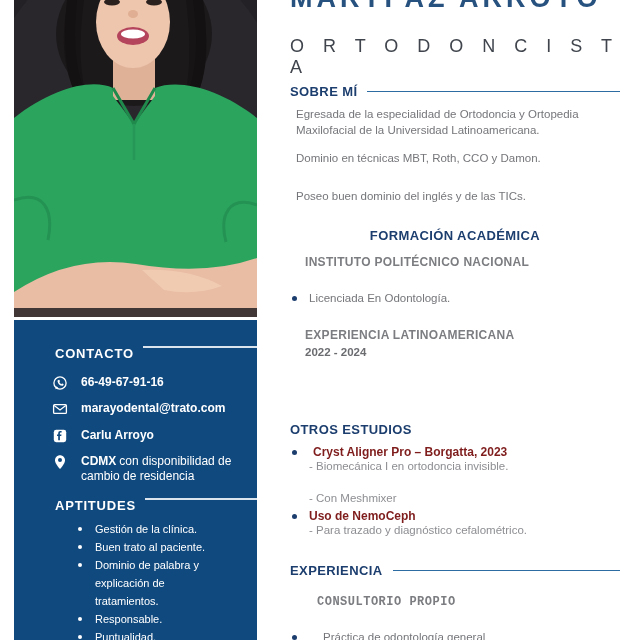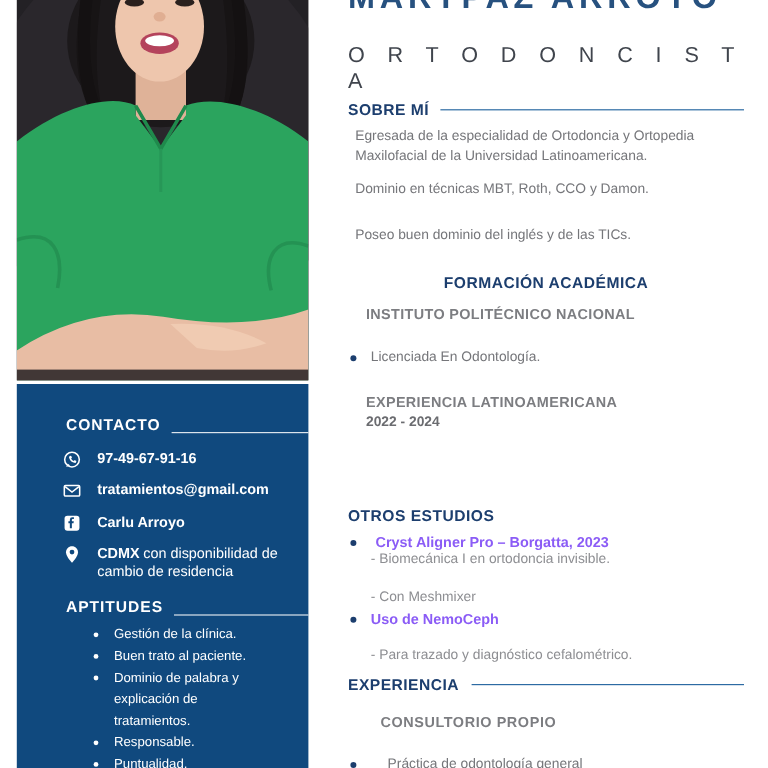--- a/index.html
+++ b/index.html
@@ -6,21 +6,21 @@
   html,body { background:#ffffff; }
   body { font-family:"Liberation Sans","DejaVu Sans",sans-serif; }
   .page { position:relative; width:640px; height:640px; background:#ffffff; overflow:hidden; }
 
   
   .photo { position:absolute; left:14px; top:0; width:243px; height:317px; overflow:hidden; background:#232125; }
   .photo svg { display:block; }
 
   
   .sidebar { position:absolute; left:14px; top:320px; width:243px; height:320px; background:#10497e; color:#ffffff; }
-  .side-head { position:absolute; left:41px; right:0; display:flex; align-items:flex-end; gap:9px; }
+  .side-head { position:absolute; left:41px; right:0; display:flex; align-items:flex-start; gap:9px; }
   .side-head .h { font-size:13px; font-weight:bold; letter-spacing:0.8px; white-space:nowrap; }
   .side-head .srule { flex:1; height:1.5px; background:rgba(255,255,255,0.85); }
   .c-row { position:absolute; left:38px; right:10px; display:flex; align-items:flex-start; gap:13px; }
   .c-icon { width:16px; height:16px; flex:0 0 16px; margin-top:0; }
   .c-text { font-size:12px; font-weight:bold; line-height:15px; }
   .c-text .nb { font-weight:normal; }
   .c-text .bb { margin-right:3px; }
   .apt-list { position:absolute; left:64px; top:200px; list-style:none; }
   .apt-list li { display:flex; gap:13px; font-size:11px; line-height:18px; }
   .apt-list .sdot { width:4px; height:4px; border-radius:50%; background:#ffffff; margin-top:7px; flex:0 0 4px; }
@@ -34,21 +34,21 @@
   .subtitle { font-size:18px; letter-spacing:7px; color:#40454d; }
   .sec-head { display:flex; align-items:center; gap:10px;justify-content:space-between; }
   .sec-head .h { font-size:13px; font-weight:bold; letter-spacing:0.4px; color:#1c3e6e; white-space:nowrap; }
   .sec-head .mrule { flex:1; height:1.5px; background:#2d6ba3; }
   .para { font-size:11.5px; line-height:16px; color:#75767a; padding-left:6px; }
   .school { font-size:12px; font-weight:bold; letter-spacing:0.3px; color:#7c7d81; padding-left:15px; }
   .years { font-size:11.5px; font-weight:bold; color:#6b6c70; padding-left:15px; }
   .b-row { display:flex; gap:12px; align-items:flex-start; padding-left:2px; }
   .b-dot { width:5px; height:5px; border-radius:50%; background:#1c3e6e; margin-top:5px; flex:0 0 5px; }
   .b-text { font-size:11.5px; line-height:15px; color:#75767a; }
-  .os-title { font-size:12px; font-weight:bold; color:#8b5cf6; }
+  .os-title { font-size:12px; font-weight:bold; color:#7f1d1d; }
   .os-detail { font-size:11.5px; color:#8d8e92; padding-left:19px; }
   .exp-place { font-size:12px; font-weight:bold; letter-spacing:0.5px; color:#7c7d81; padding-left:27px; }
   .exp-b .b-text { padding-left:14px; }
 </style>
 </head>
 <body>
 
 <div class="page">
 
   <div class="photo">
@@ -90,29 +90,29 @@
       <span class="h">CONTACTO</span>
       <span class="srule"></span>
     </div>
 
     <div class="c-row" style="top:55px;">
       <svg class="c-icon" viewBox="0 0 16 16">
         <circle cx="8" cy="8" r="6.1" stroke="#ffffff" stroke-width="1.3" fill="none"></circle>
         <path d="M3.2,14.2 L4.4,11.2 L6.4,13.0 Z" fill="#ffffff"></path>
         <path d="M5.7,5.4 l1.2,-0.6 q0.3,-0.1 0.45,0.2 l0.55,1.1 q0.1,0.2 -0.05,0.35 l-0.6,0.6 q0.6,1.6 2.1,2.1 l0.6,-0.6 q0.15,-0.15 0.35,-0.05 l1.1,0.55 q0.3,0.15 0.2,0.45 l-0.5,1.1 q-0.15,0.3 -0.5,0.25 Q6.3,10.4 5.45,5.9 q-0.05,-0.35 0.25,-0.5 Z" fill="#ffffff"></path>
       </svg>
-      <span class="c-text">97-49-67-91-16</span>
+      <span class="c-text">66-49-67-91-16</span>
     </div>
 
     <div class="c-row" style="top:81px;">
       <svg class="c-icon" viewBox="0 0 16 16">
         <rect x="1.6" y="3.6" width="12.8" height="8.8" rx="1" stroke="#ffffff" stroke-width="1.3" fill="none"></rect>
         <path d="M2.2,4.6 L8,9 L13.8,4.6" stroke="#ffffff" stroke-width="1.3" fill="none"></path>
       </svg>
-      <span class="c-text">tratamientos@gmail.com</span>
+      <span class="c-text">marayodental@trato.com</span>
     </div>
 
     <div class="c-row" style="top:108px;">
       <svg class="c-icon" viewBox="0 0 16 16">
         <rect x="1.8" y="1.8" width="12.4" height="12.4" rx="2.4" fill="#ffffff"></rect>
         <path d="M9.6,4.6 h-1.1 q-0.6,0 -0.6,0.6 v1.2 h1.6 l-0.25,1.6 h-1.35 v4.2 h-1.7 v-4.2 h-1.2 v-1.6 h1.2 v-1.3 q0,-2 2,-2 h1.4 Z" fill="#10497e"></path>
       </svg>
       <span class="c-text">Carlu Arroyo</span>
     </div>
 
@@ -187,26 +187,26 @@
     <div class="abs b-row" style="top:445px;">
       <span class="b-dot"></span>
       <span class="b-text os-title" style="padding-left:4px;">Cryst Aligner Pro – Borgatta, 2023</span>
     </div>
     <div class="abs os-detail" style="top:460px;">- Biomecánica I en ortodoncia invisible.</div>
     <div class="abs os-detail" style="top:492px;">- Con Meshmixer</div>
     <div class="abs b-row" style="top:509px;">
       <span class="b-dot"></span>
       <span class="b-text os-title">Uso de NemoCeph</span>
     </div>
-    <div class="abs os-detail" style="top:524px;margin-top:16px;">- Para trazado y diagnóstico cefalométrico.</div>
+    <div class="abs os-detail" style="top:524px;">- Para trazado y diagnóstico cefalométrico.</div>
 
     <div class="abs sec-head" style="top:563px;">
       <span class="h">EXPERIENCIA</span>
       <span class="mrule"></span>
     </div>
-    <div class="abs exp-place" style="top:595px;">CONSULTORIO PROPIO</div>
+    <div class="abs exp-place" style="top:595px;font-family:Liberation Mono, monospace;">CONSULTORIO PROPIO</div>
     <div class="abs b-row exp-b" style="top:630px;">
       <span class="b-dot"></span>
       <span class="b-text">Práctica de odontología general</span>
     </div>
 
   </main>
 </div>
 
 </body></html>

